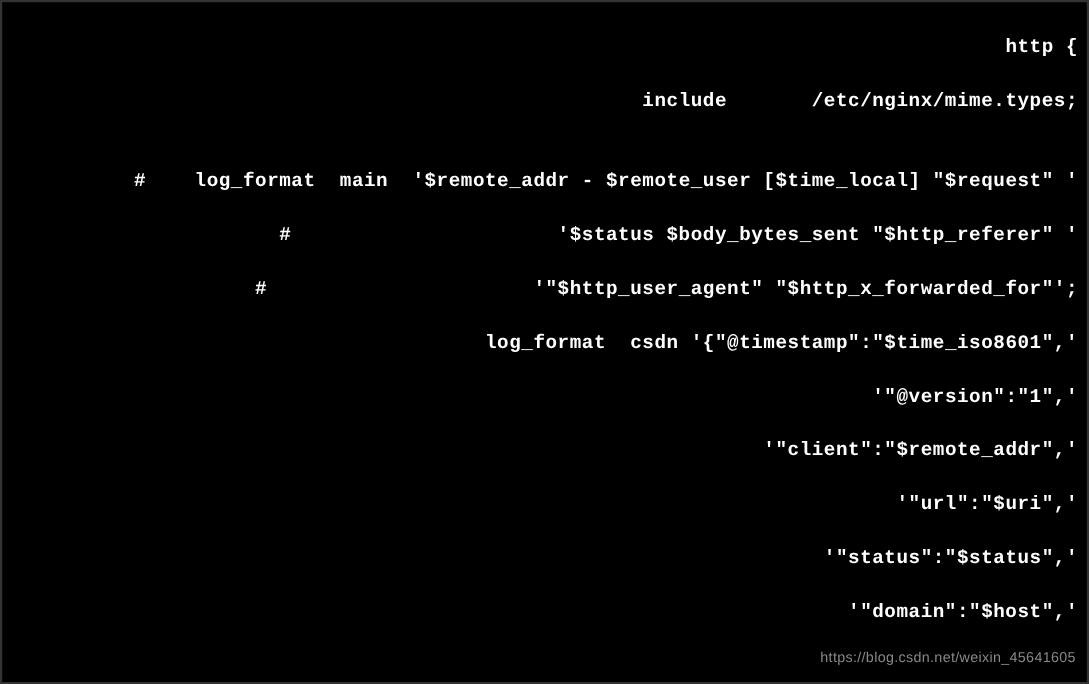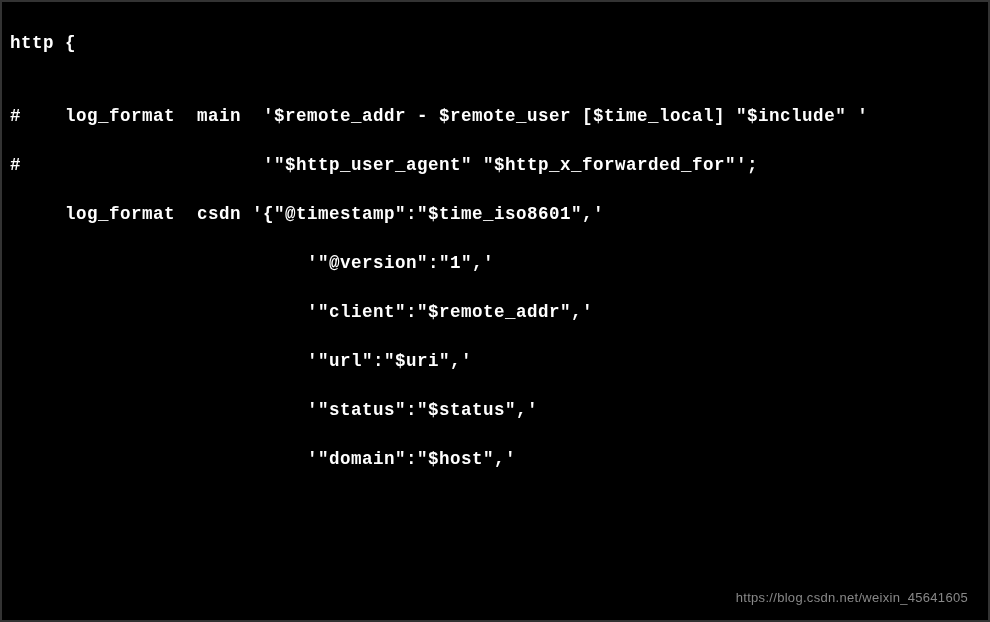--- a/index.html
+++ b/index.html
@@ -20,39 +20,42 @@
     }
     .code-container {
       padding: 4px 8px;
       white-space: pre;
       line-height: 1.4;
       letter-spacing: 0.5px;
       font-weight: bold;
     }
     .line {
       display: block;
+      text-align: right;
     }
     .watermark {
       position: absolute;
       bottom: 15px;
-      right: 20px;
+      right: 10px;
       color: #888888;
       font-size: 13px;
       font-family: Arial, sans-serif;
       letter-spacing: 0.3px;
       font-weight: normal;
     }
   </style>
 </head>
 <body>
 
 <div class="code-container">
 <span class="line">http {</span>
+<span class="line">    include       /etc/nginx/mime.types;</span>
 <span class="line"></span>
-<span class="line">#    log_format  main  '$remote_addr - $remote_user [$time_local] "$include" '</span>
+<span class="line">#    log_format  main  '$remote_addr - $remote_user [$time_local] "$request" '</span>
+<span class="line">#                      '$status $body_bytes_sent "$http_referer" '</span>
 <span class="line">#                      '"$http_user_agent" "$http_x_forwarded_for"';</span>
 <span class="line">     log_format  csdn '{"@timestamp":"$time_iso8601",'</span>
 <span class="line">                           '"@version":"1",'</span>
 <span class="line">                           '"client":"$remote_addr",'</span>
 <span class="line">                           '"url":"$uri",'</span>
 <span class="line">                           '"status":"$status",'</span>
 <span class="line">                           '"domain":"$host",'</span>
 
 
 

